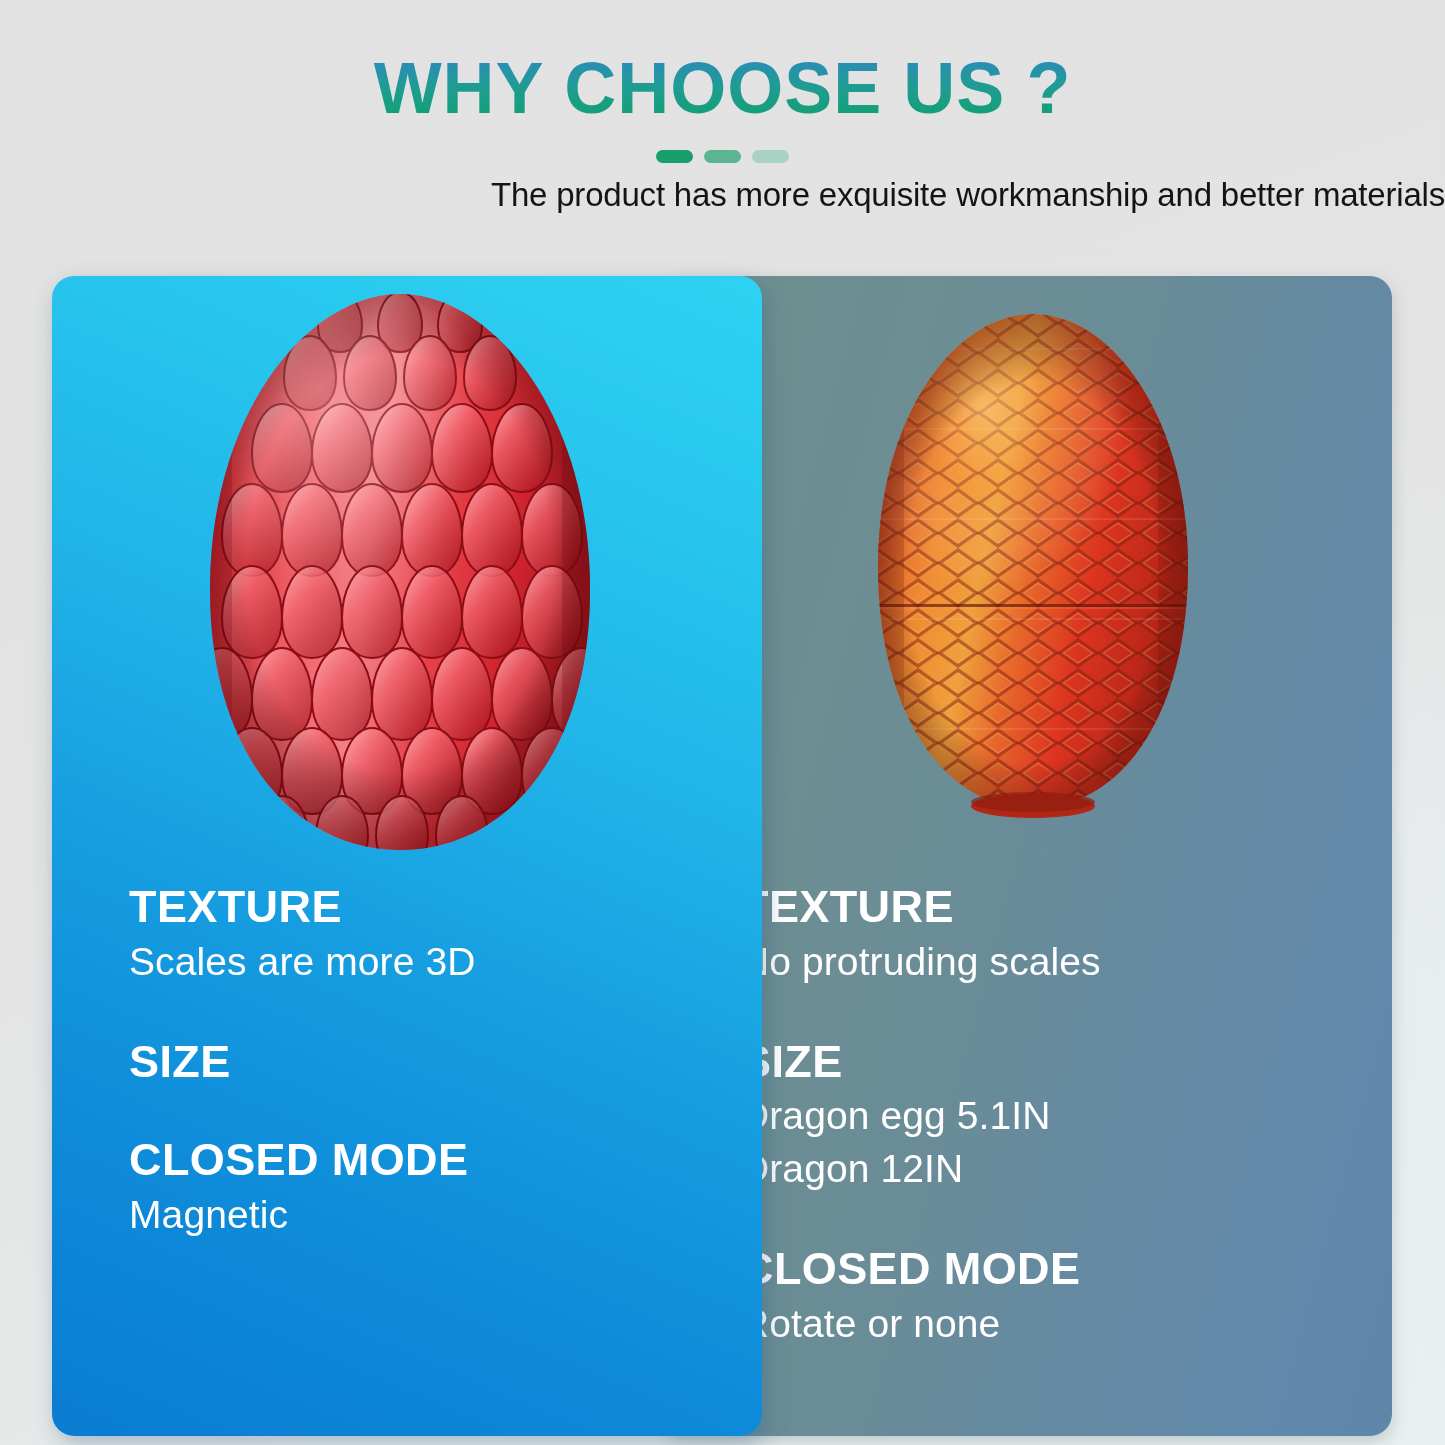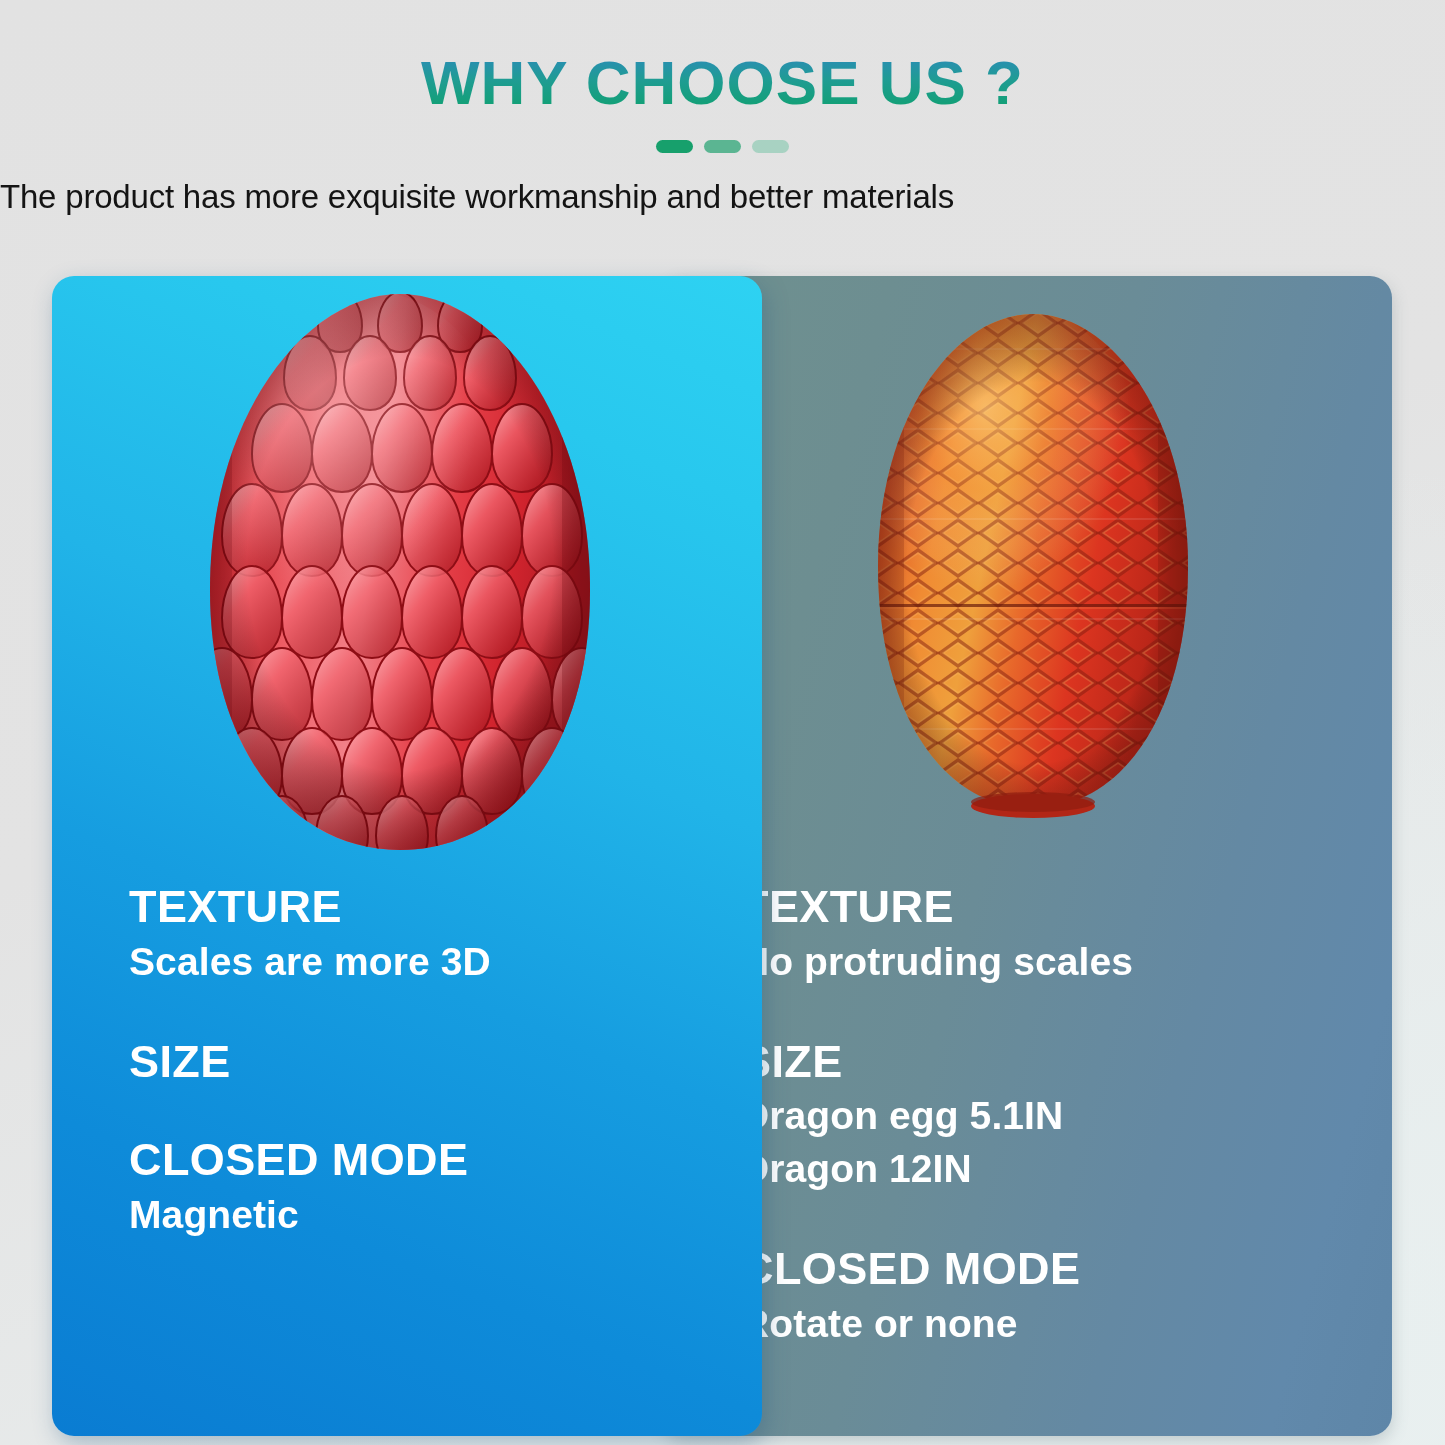--- a/index.html
+++ b/index.html
@@ -16,21 +16,21 @@
     background:
       radial-gradient(ellipse 140% 120% at 82% 96%, rgba(232,240,240,0.95) 0%, rgba(232,240,240,0) 55%),
       linear-gradient(160deg, #E2E2E2 0%, #E3E3E3 45%, #E7EAEA 78%, #EAEEEE 100%);
   }
 
   
   .header { position:absolute; left:0; top:0; width:1445px; }
 
   .title {
     text-align:center;
-    font-size:62px;
+    font-size:72px;
     font-weight:bold;
     letter-spacing:1px;
     line-height:1;
     padding-top:52px;
     background:linear-gradient(180deg,
         #1E5FB0 0%,
         #2271BE 22%,
         #2E89BE 44%,
         #1F9C93 70%,
         #13A077 92%,
@@ -46,22 +46,22 @@
     justify-content:center;
     gap:11px;
     margin-top:26px;
   }
   .dash { width:37px; height:13px; border-radius:7px; }
   .dash-1 { background:#17A06C; }
   .dash-2 { background:#5BB592; }
   .dash-3 { background:#A8D2C2; }
 
   .subtitle {
-    text-align:left;
-    margin-top:25px;
+    text-align:right;
+    margin-top:13px;
     font-size:33px;
     color:#141414;
     letter-spacing:-0.2px;
   }
 
   
   .panels { position:absolute; left:0; top:276px; width:1445px; height:1170px; }
 
   .panel {
     position:absolute;
@@ -123,21 +123,21 @@
     font-size:45px;
     font-weight:bold;
     color:#FFFFFF;
     letter-spacing:0.4px;
     line-height:1.08;
     margin-bottom:4px;
     margin-top:27px;
   }
   .spec-line {
     font-size:39px;
-    font-weight:bold;
+    font-weight:normal;
     color:#FFFFFF;
     letter-spacing:0.1px;
     line-height:1.34;
   }
 </style>
 </head>
 <body>
 
 <div id="stage">
 

